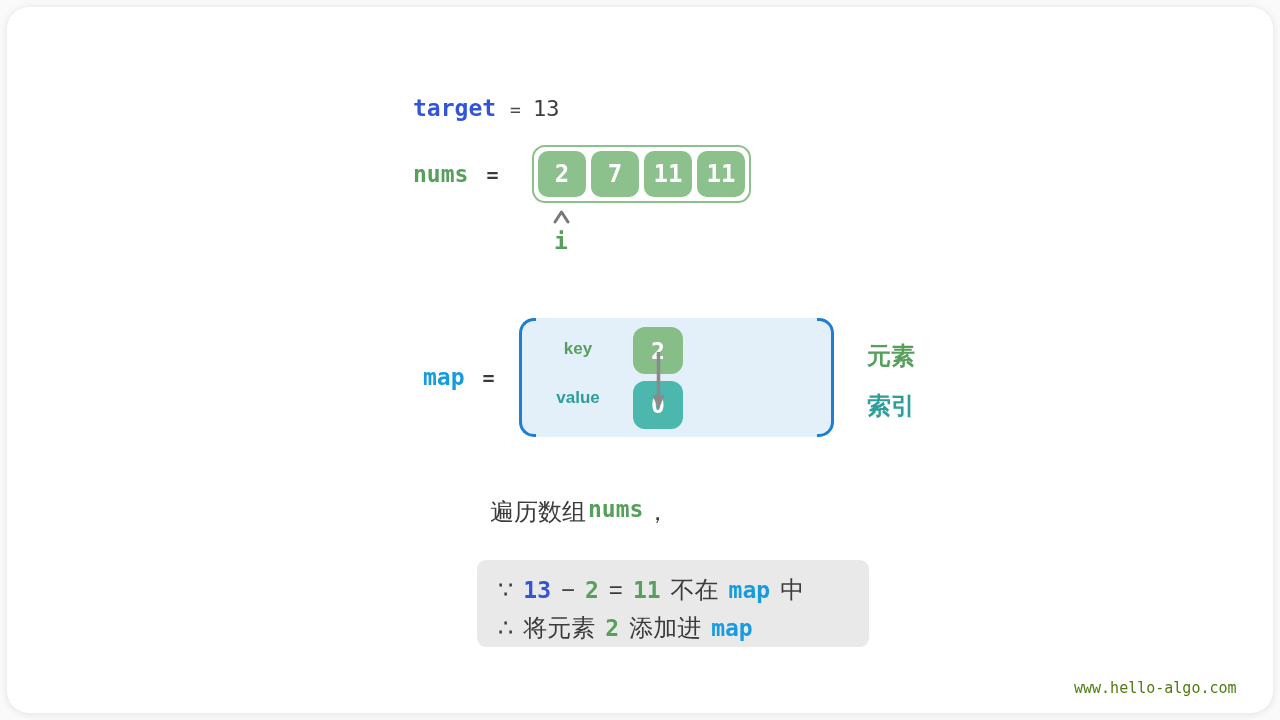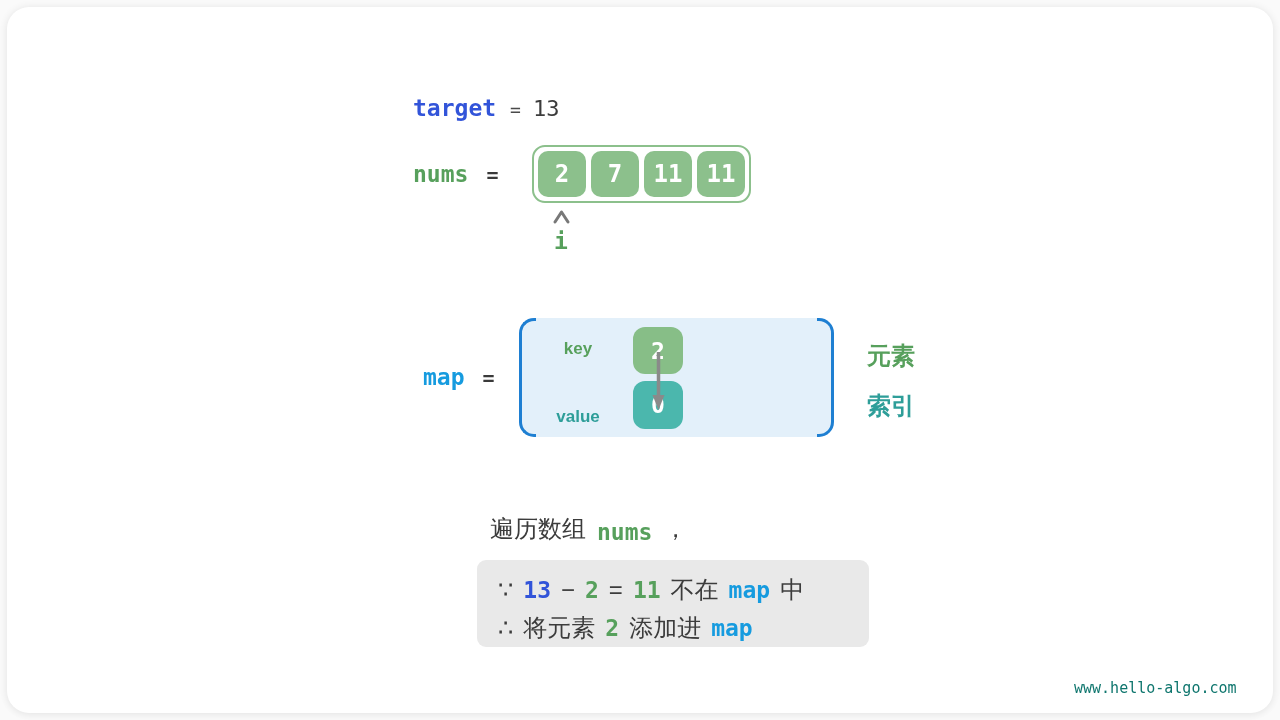--- a/index.html
+++ b/index.html
@@ -83,22 +83,22 @@
     font-weight: bold; font-size: 23px;
     display: flex; align-items: center; justify-content: center;
   }
   .key-box   { top: 327px; height: 47px; background: #87BE87; }
   .value-box { top: 381px; height: 48px; background: #4BB7AD; }
 
   .side-label { left: 852px; font-size: 24px; font-weight: bold; white-space: nowrap; margin-left: 15px; }
 
   
   .caption {
-    left: 490px; top: 513px;
-    display: flex; align-items: flex-end; gap: 11px;
+    left: 490px; top: 496px;
+    display: flex; align-items: flex-start; gap: 2px;
     font-size: 24px;
   }
   .conclusion-box {
     left: 477px; top: 560px; width: 392px; height: 87px;
     box-sizing: border-box;
     background: #E9E9E9;
     border-radius: 9px;
     padding: 11px 0 0 21px;
   }
   .concl-line {
@@ -107,21 +107,21 @@
     white-space: nowrap;
   }
   .tk-plain  { color: #3C3C3C; }
   .tk-green  { color: #57A05C; font-family: "DejaVu Sans Mono", monospace; font-weight: bold; font-size: 23px; }
   .tk-indigo { color: #3254D9; font-family: "DejaVu Sans Mono", monospace; font-weight: bold; font-size: 23px; }
   .tk-blue   { color: #169BDF; font-family: "DejaVu Sans Mono", monospace; font-weight: bold; font-size: 23px; }
 
   .watermark {
     left: 1074px; top: 679px;
     font-family: "DejaVu Sans Mono", monospace;
-    font-size: 15px; color: #0f766e;
+    font-size: 15px; color: #4d7c0f;
   }
 </style>
 </head>
 <body>
 
 <div class="stage">
   <div class="card"></div>
 
   <div class="abs assign-row" style="left:413px; top:95px;">
     <span class="var-label indigo">target</span>
@@ -150,21 +150,21 @@
     <span class="var-label azure">map</span>
     <span class="eq-bold">=</span>
   </div>
 
   <div class="abs map-fill"></div>
   <div class="abs bracket left"></div>
   <div class="abs bracket right"></div>
 
   <div class="abs kv-label green" style="top:339px;">key</div>
   <div class="abs kv-box key-box">2</div>
-  <div class="abs kv-label teal" style="top:407px;">value</div>
+  <div class="abs kv-label teal" style="top:388px;">value</div>
   <div class="abs kv-box value-box">0</div>
 
   <svg class="abs" style="left:650px; top:349px;" width="17" height="66">
     <line x1="8.5" y1="3" x2="8.5" y2="48" stroke="#8A8A8A" stroke-width="3.5"></line>
     <polygon points="2.5,46 14.5,46 8.5,61" fill="#8A8A8A"></polygon>
   </svg>
 
   <div class="abs side-label green" style="top:340px;">元素</div>
   <div class="abs side-label teal" style="top:390px;">索引</div>
 

